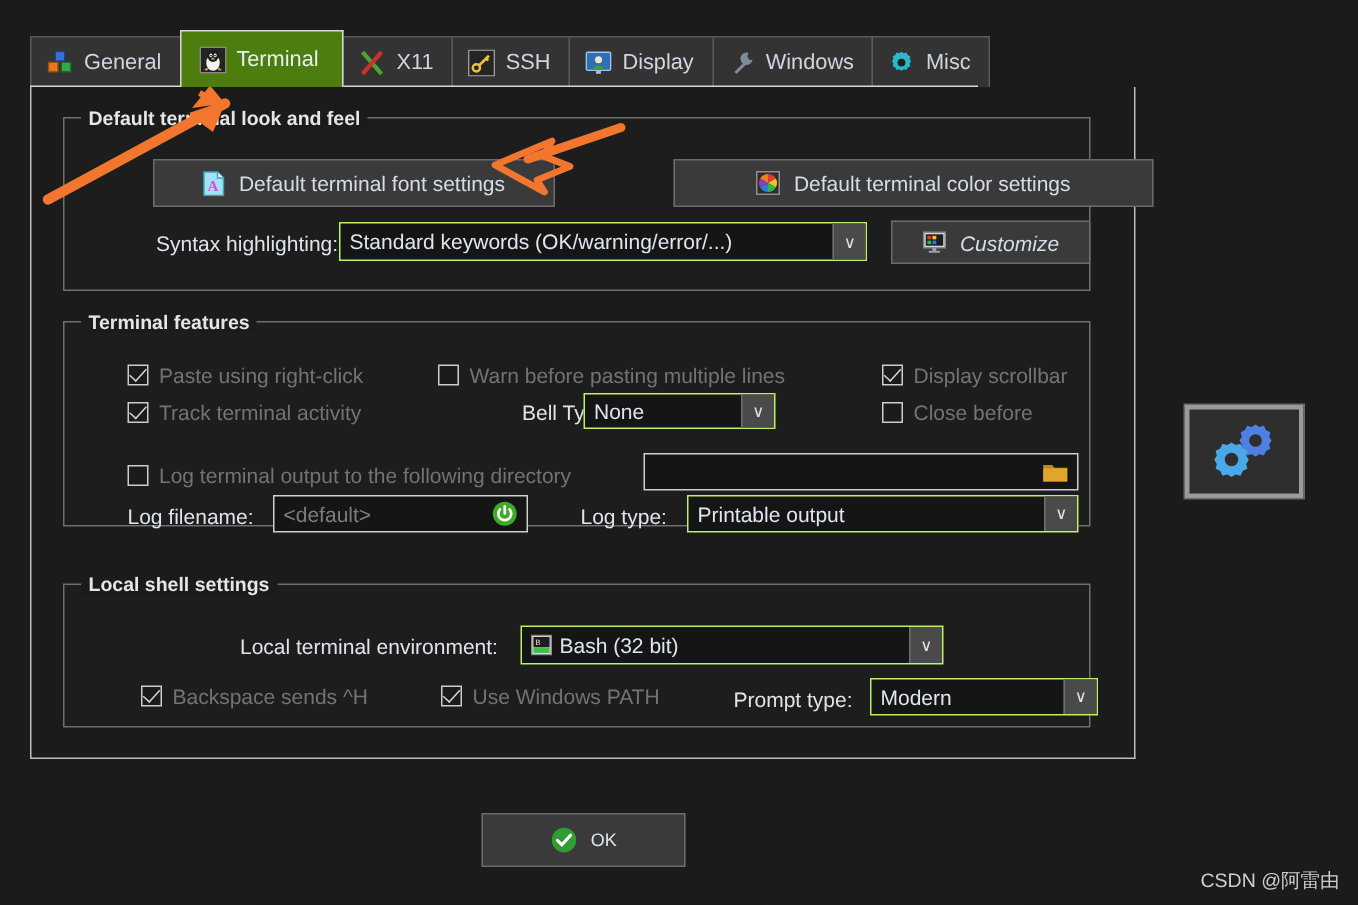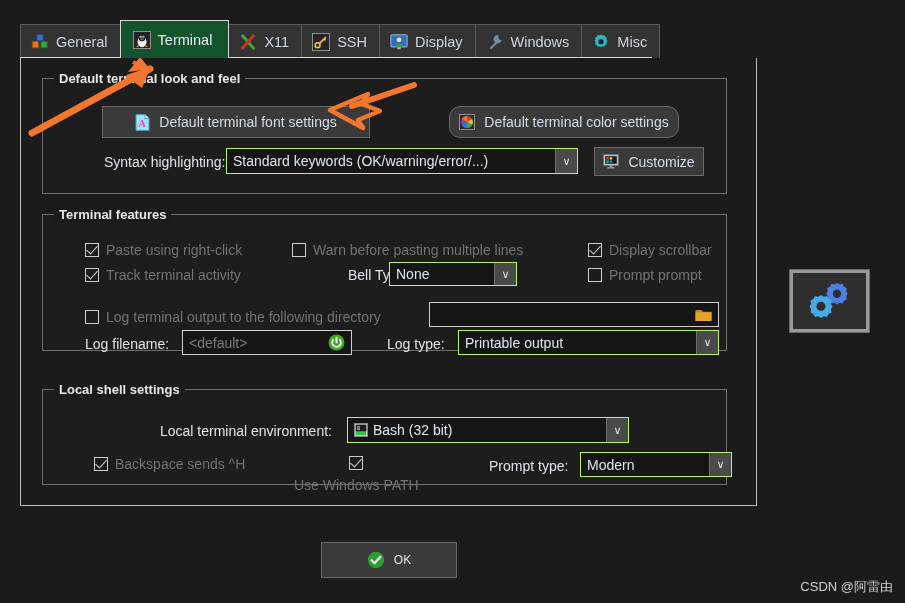--- a/index.html
+++ b/index.html
@@ -15,21 +15,21 @@
   
   .tabbar { position: absolute; left: 20px; top: 20px; height: 38px; display: flex; align-items: flex-end; }
   .tab {
     height: 34px; display: flex; align-items: center; gap: 7px;
     padding: 0 12px 0 10px;
     background: #333333; border: 1px solid #5a5a5a; border-bottom: none;
     color: #cfd6e0; font-size: 14.5px; white-space: nowrap;
     margin-right: -1px;
   }
   .tab.active {
-    background: #14532d; height: 38px; border-color: #d8d8d8;
+    background: #4d7c0f; height: 38px; border-color: #d8d8d8;
     color: #e8eef5; padding: 0 16px 0 12px; z-index: 5;
   }
   .tab .ticon { width: 18px; height: 18px; flex: none; display: block; }
   .tabline { position: absolute; left: 20px; top: 57px; width: 632px; height: 1px; background: #d8d8d8; }
 
   
   .panel {
     position: absolute; left: 20px; top: 58px; width: 737px; height: 448px;
     border: 1px solid #bdbdbd; border-top: none; background: #1b1b1b;
   }
@@ -185,41 +185,41 @@
 
       <div class="btn" style="left:59px; top:27px; width:268px; height:32px;">
         <svg width="15" height="17" viewBox="0 0 15 17">
           <path d="M1 0.6 h9 l4 4 v11.8 h-13 z" fill="#9fe3f5" stroke="#4a9fb8"></path>
           <path d="M10 0.6 v4 h4" fill="#d8f4fb" stroke="#4a9fb8"></path>
           <text x="7" y="13" font-size="10" font-family="Liberation Serif, serif" font-weight="bold" fill="#d94ad9" text-anchor="middle">A</text>
         </svg>
         <span>Default terminal font settings</span>
       </div>
 
-      <div class="btn" style="left:406px; top:27px; width:230px; height:32px;border-radius:11px;">
+      <div class="btn" style="left:406px; top:27px; width:320px; height:32px;">
         <svg width="16" height="16" viewBox="0 0 16 16">
           <rect x="0.5" y="0.5" width="15" height="15" fill="#2d2d2d" stroke="#8f8f8f"></rect>
           <path d="M8 8 L8 2 A6 6 0 0 1 13.2 5 Z" fill="#e03b2f"></path>
           <path d="M8 8 L13.2 5 A6 6 0 0 1 13.2 11 Z" fill="#f2c21e"></path>
           <path d="M8 8 L13.2 11 A6 6 0 0 1 8 14 Z" fill="#35b34a"></path>
           <path d="M8 8 L8 14 A6 6 0 0 1 2.8 11 Z" fill="#2a7fd4"></path>
           <path d="M8 8 L2.8 11 A6 6 0 0 1 2.8 5 Z" fill="#8e3fc0"></path>
           <path d="M8 8 L2.8 5 A6 6 0 0 1 8 2 Z" fill="#ef7d20"></path>
         </svg>
         <span>Default terminal color settings</span>
       </div>
 
       <div class="lbl" style="left:61px; top:75px;">Syntax highlighting:</div>
 
       <div class="combo" style="left:183px; top:69px; width:352px; height:26px;">
         <div class="cval">Standard keywords (OK/warning/error/...)</div>
         <div class="arrow">∨</div>
       </div>
 
-      <div class="btn" style="left:551px; top:68px; width:110px; height:29px;">
+      <div class="btn" style="left:551px; top:68px; width:133px; height:29px;font-style:italic;">
         <svg width="16" height="15" viewBox="0 0 16 15">
           <rect x="0.8" y="0.8" width="14.4" height="10.4" fill="#cfd6dd" stroke="#7d8892"></rect>
           <rect x="2.2" y="2.2" width="11.6" height="7.6" fill="#1d1d1d"></rect>
           <rect x="3.2" y="3.2" width="2.6" height="2.4" fill="#e03b2f"></rect>
           <rect x="6.6" y="3.2" width="2.6" height="2.4" fill="#f2c21e"></rect>
           <rect x="3.2" y="6.4" width="2.6" height="2.4" fill="#35b34a"></rect>
           <rect x="6.6" y="6.4" width="2.6" height="2.4" fill="#2a7fd4"></rect>
           <rect x="6.6" y="11.2" width="2.6" height="2.2" fill="#9aa3ad"></rect>
           <rect x="4.2" y="13.2" width="7.4" height="1.3" fill="#9aa3ad"></rect>
         </svg>
@@ -249,21 +249,21 @@
         <div class="cval">None</div>
         <div class="arrow">∨</div>
       </div>
 
       <div class="cb" style="left:545px; top:27px;">
         <span class="box on"></span>
         <span class="txt">Display scrollbar</span>
       </div>
       <div class="cb" style="left:545px; top:52px;">
         <span class="box"></span>
-        <span class="txt">Prompt prompt</span>
+        <span class="txt">Close before</span>
       </div>
 
       <div class="cb" style="left:42px; top:94px;">
         <span class="box"></span>
         <span class="txt">Log terminal output to the following directory</span>
       </div>
 
       <div class="textin" style="left:386px; top:87px; width:290px; height:25px; color:#dfe6ef;">
         <span></span>
         <svg width="17" height="14" viewBox="0 0 17 14" style="position:absolute; right:6px;">
@@ -303,21 +303,21 @@
           </svg>
           <span>Bash (32 bit)</span>
         </div>
         <div class="arrow">∨</div>
       </div>
 
       <div class="cb" style="left:51px; top:66px;">
         <span class="box on"></span>
         <span class="txt">Backspace sends ^H</span>
       </div>
-      <div class="cb" style="left:251px; top:66px;flex-direction:column;">
+      <div class="cb" style="left:251px; top:66px;">
         <span class="box on"></span>
         <span class="txt">Use Windows PATH</span>
       </div>
 
       <div class="lbl" style="left:446px; top:68px;">Prompt type:</div>
       <div class="combo" style="left:537px; top:62px; width:152px; height:25px;">
         <div class="cval">Modern</div>
         <div class="arrow">∨</div>
       </div>
     </div>

